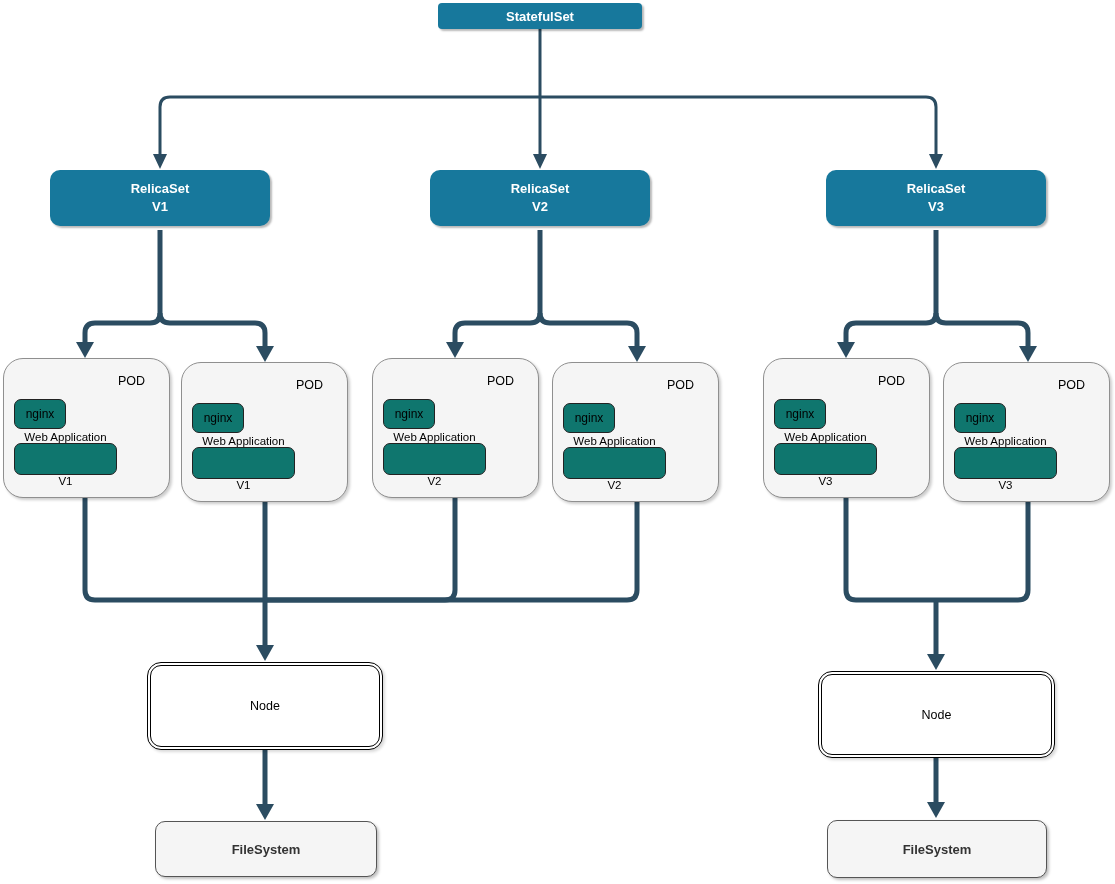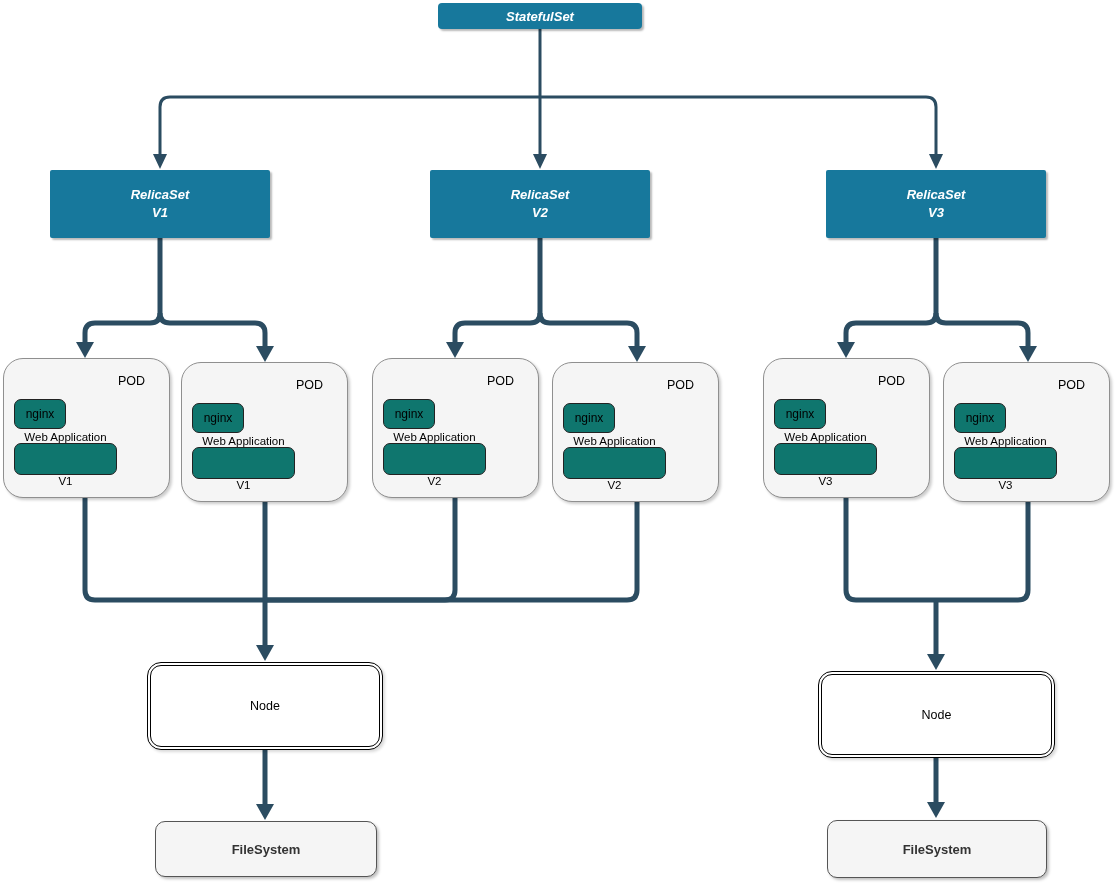--- a/index.html
+++ b/index.html
@@ -18,24 +18,23 @@
     position: absolute;
     background: #17789c;
     color: #ffffff;
     font-weight: bold;
     display: flex;
     align-items: center;
     justify-content: center;
     text-align: center;
     box-shadow: 2px 2px 2px rgba(0,0,0,0.28);
     font-size: 13px;
-    font-style: italic;
   }
   .ss { left: 438px; top: 3px; width: 204px; height: 26px; border-radius: 4px; }
-  .rs { width: 220px; height: 68px; border-radius: 2px; line-height: 1.35; }
+  .rs { width: 220px; height: 56px; border-radius: 10px; line-height: 1.35; }
   .rs1 { left: 50px;  top: 170px; }
   .rs2 { left: 430px; top: 170px; }
   .rs3 { left: 826px; top: 170px; }
 
   .pod {
     position: absolute;
     width: 167px;
     height: 140px;
     background: #f5f5f5;
     border: 1px solid #8f8f8f;

